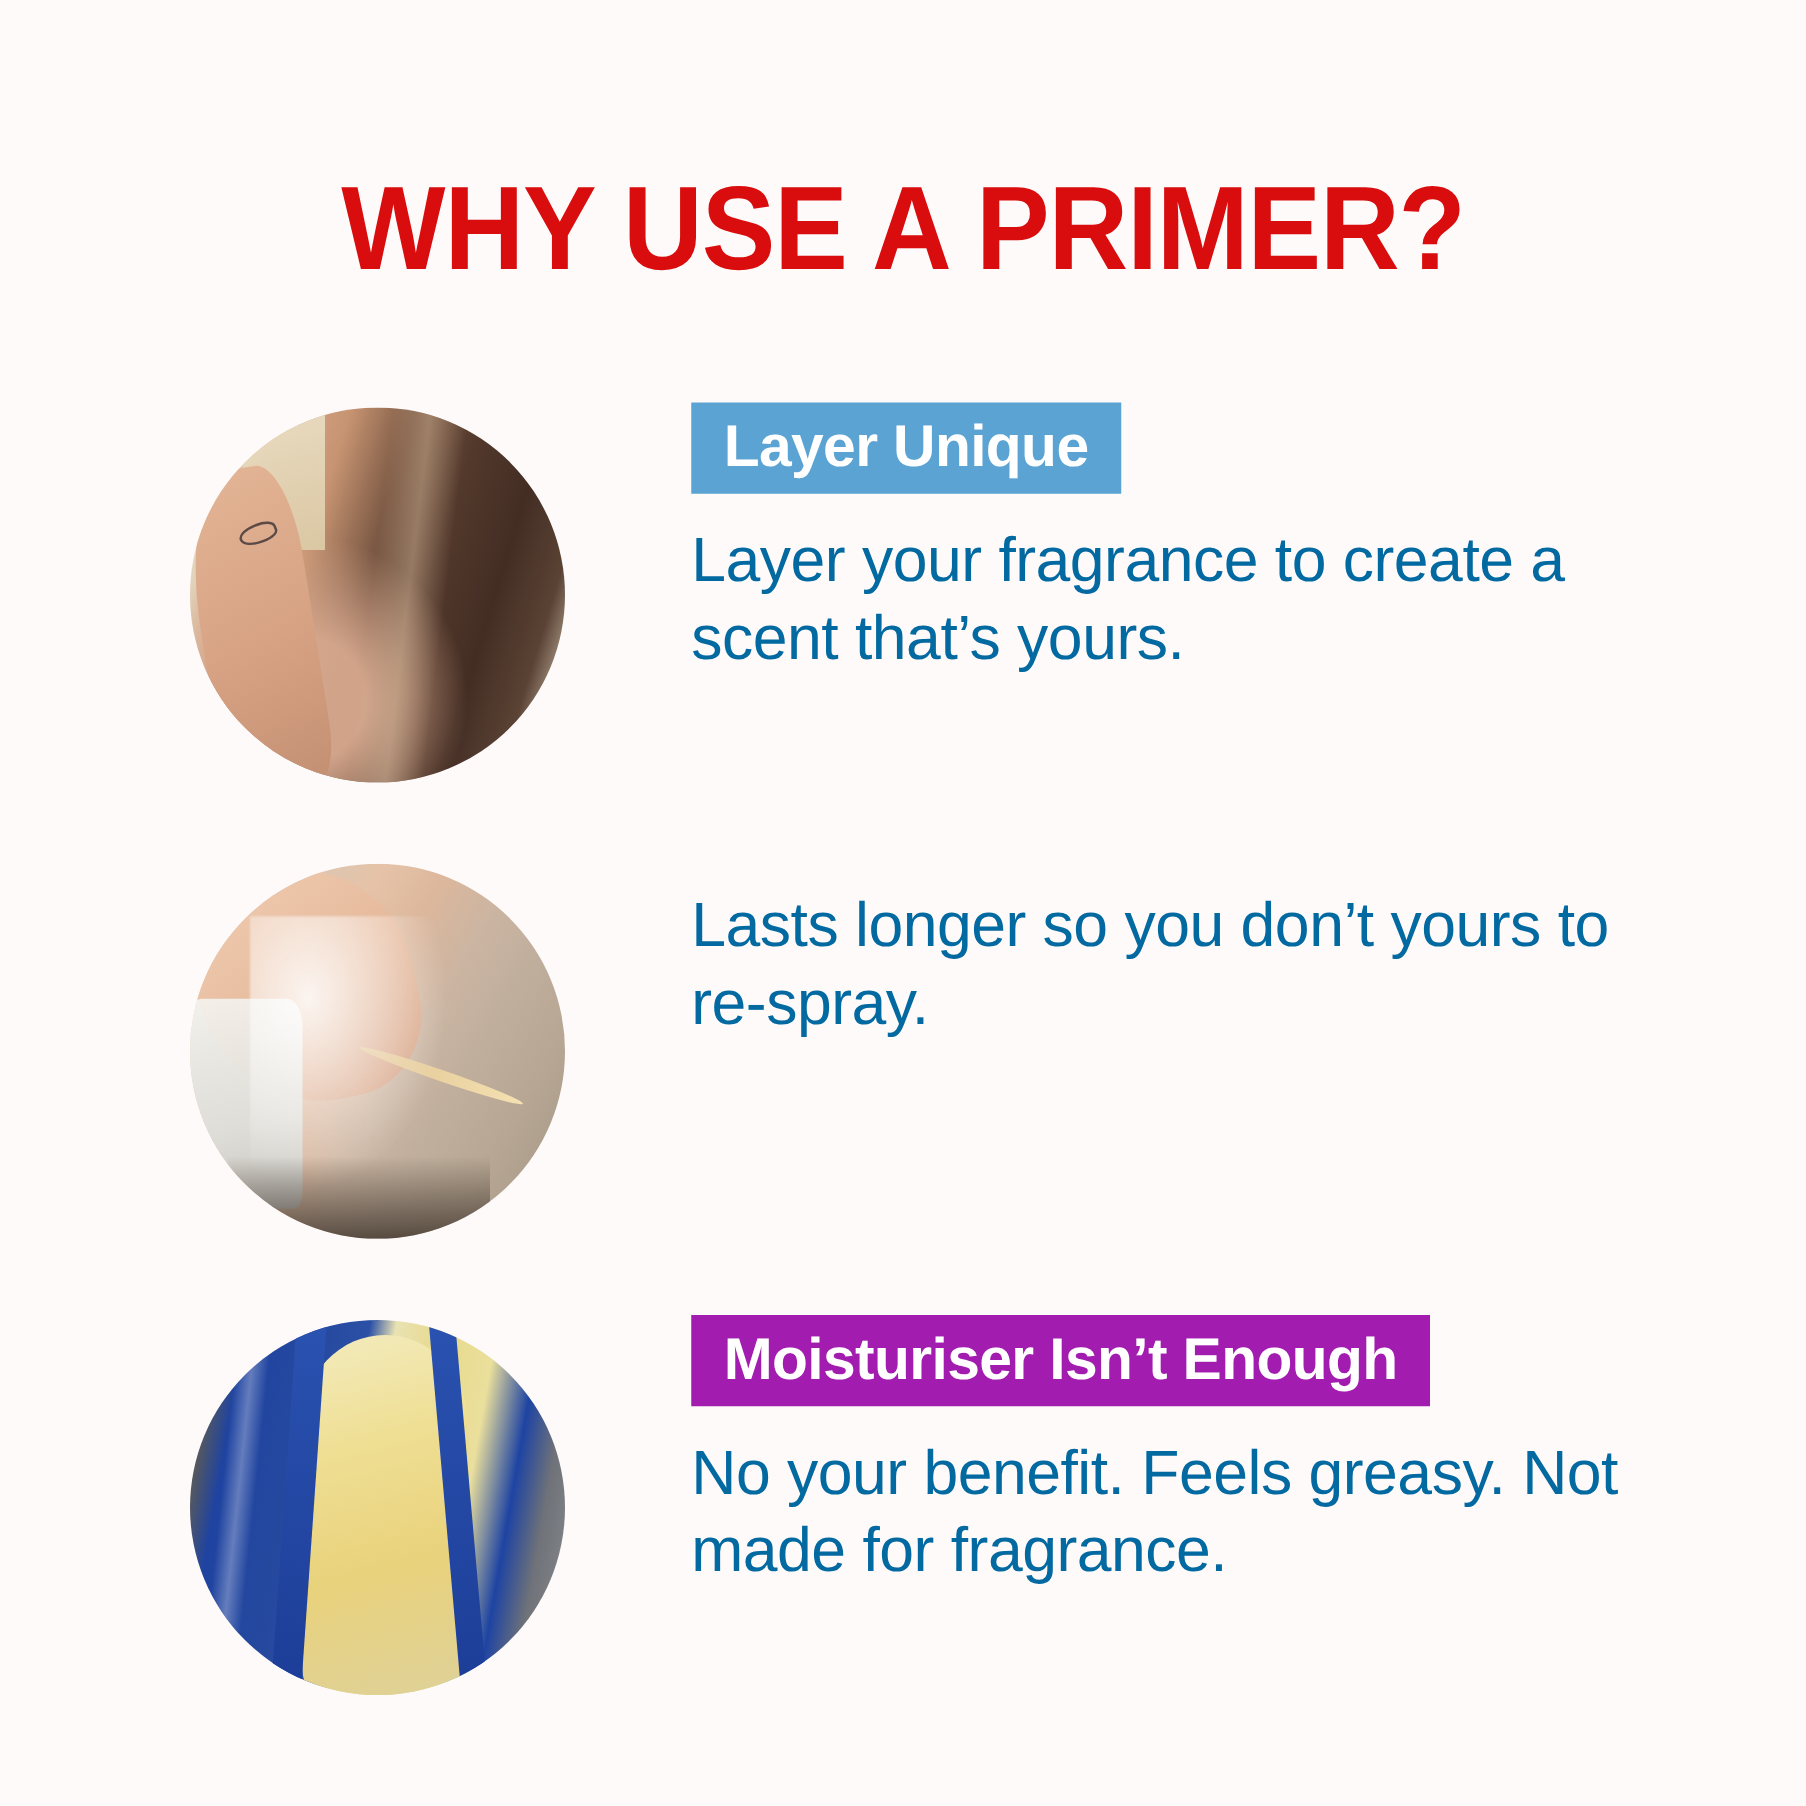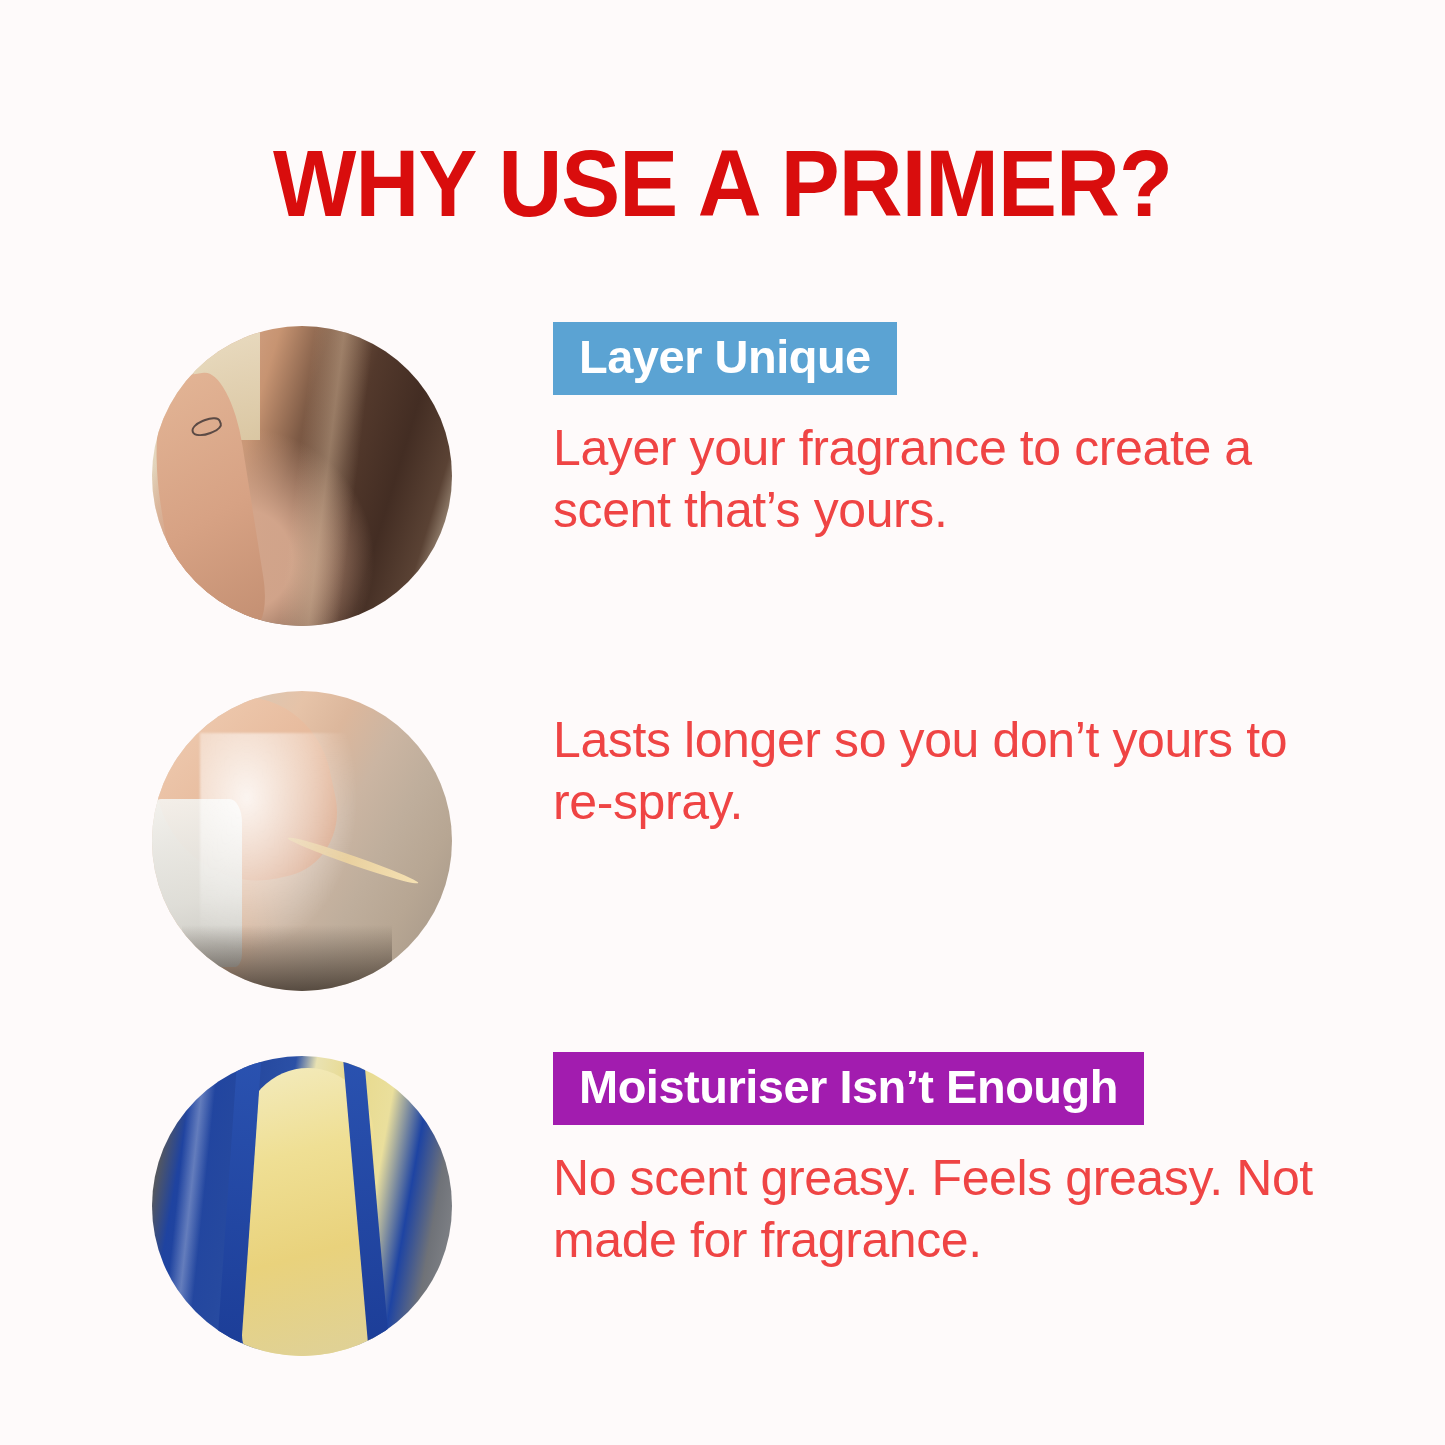--- a/index.html
+++ b/index.html
@@ -218,21 +218,21 @@
     font-size: 47px;
     line-height: 47px;
     letter-spacing: -0.5px;
     white-space: nowrap;
   }
   .banner.blue { background: #5ba3d3; }
   .banner.red  { background: #a21caf; }
 
   .body-text {
     margin-top: 22px;
-    color: #ef4444;
+    color: #0369a1;
     font-family: "Liberation Sans", sans-serif;
     font-weight: normal;
     font-size: 50px;
     line-height: 62px;
     letter-spacing: -0.4px;
     max-width: 760px;
   }
 </style>
 </head>
 <body>
@@ -275,17 +275,17 @@
     <div class="photo">
       <div class="ph-art ph-jelly">
         <div class="jelly"></div>
         <div class="rimL"></div>
         <div class="rimR"></div>
         <div class="gloss"></div>
       </div>
     </div>
     <div class="content">
       <div class="banner red">Moisturiser Isn’t Enough</div>
-      <div class="body-text">No scent greasy. Feels greasy. Not made for fragrance.</div>
+      <div class="body-text">No your benefit. Feels greasy. Not made for fragrance.</div>
     </div>
   </div>
 
 </div>
 
 </body></html>

